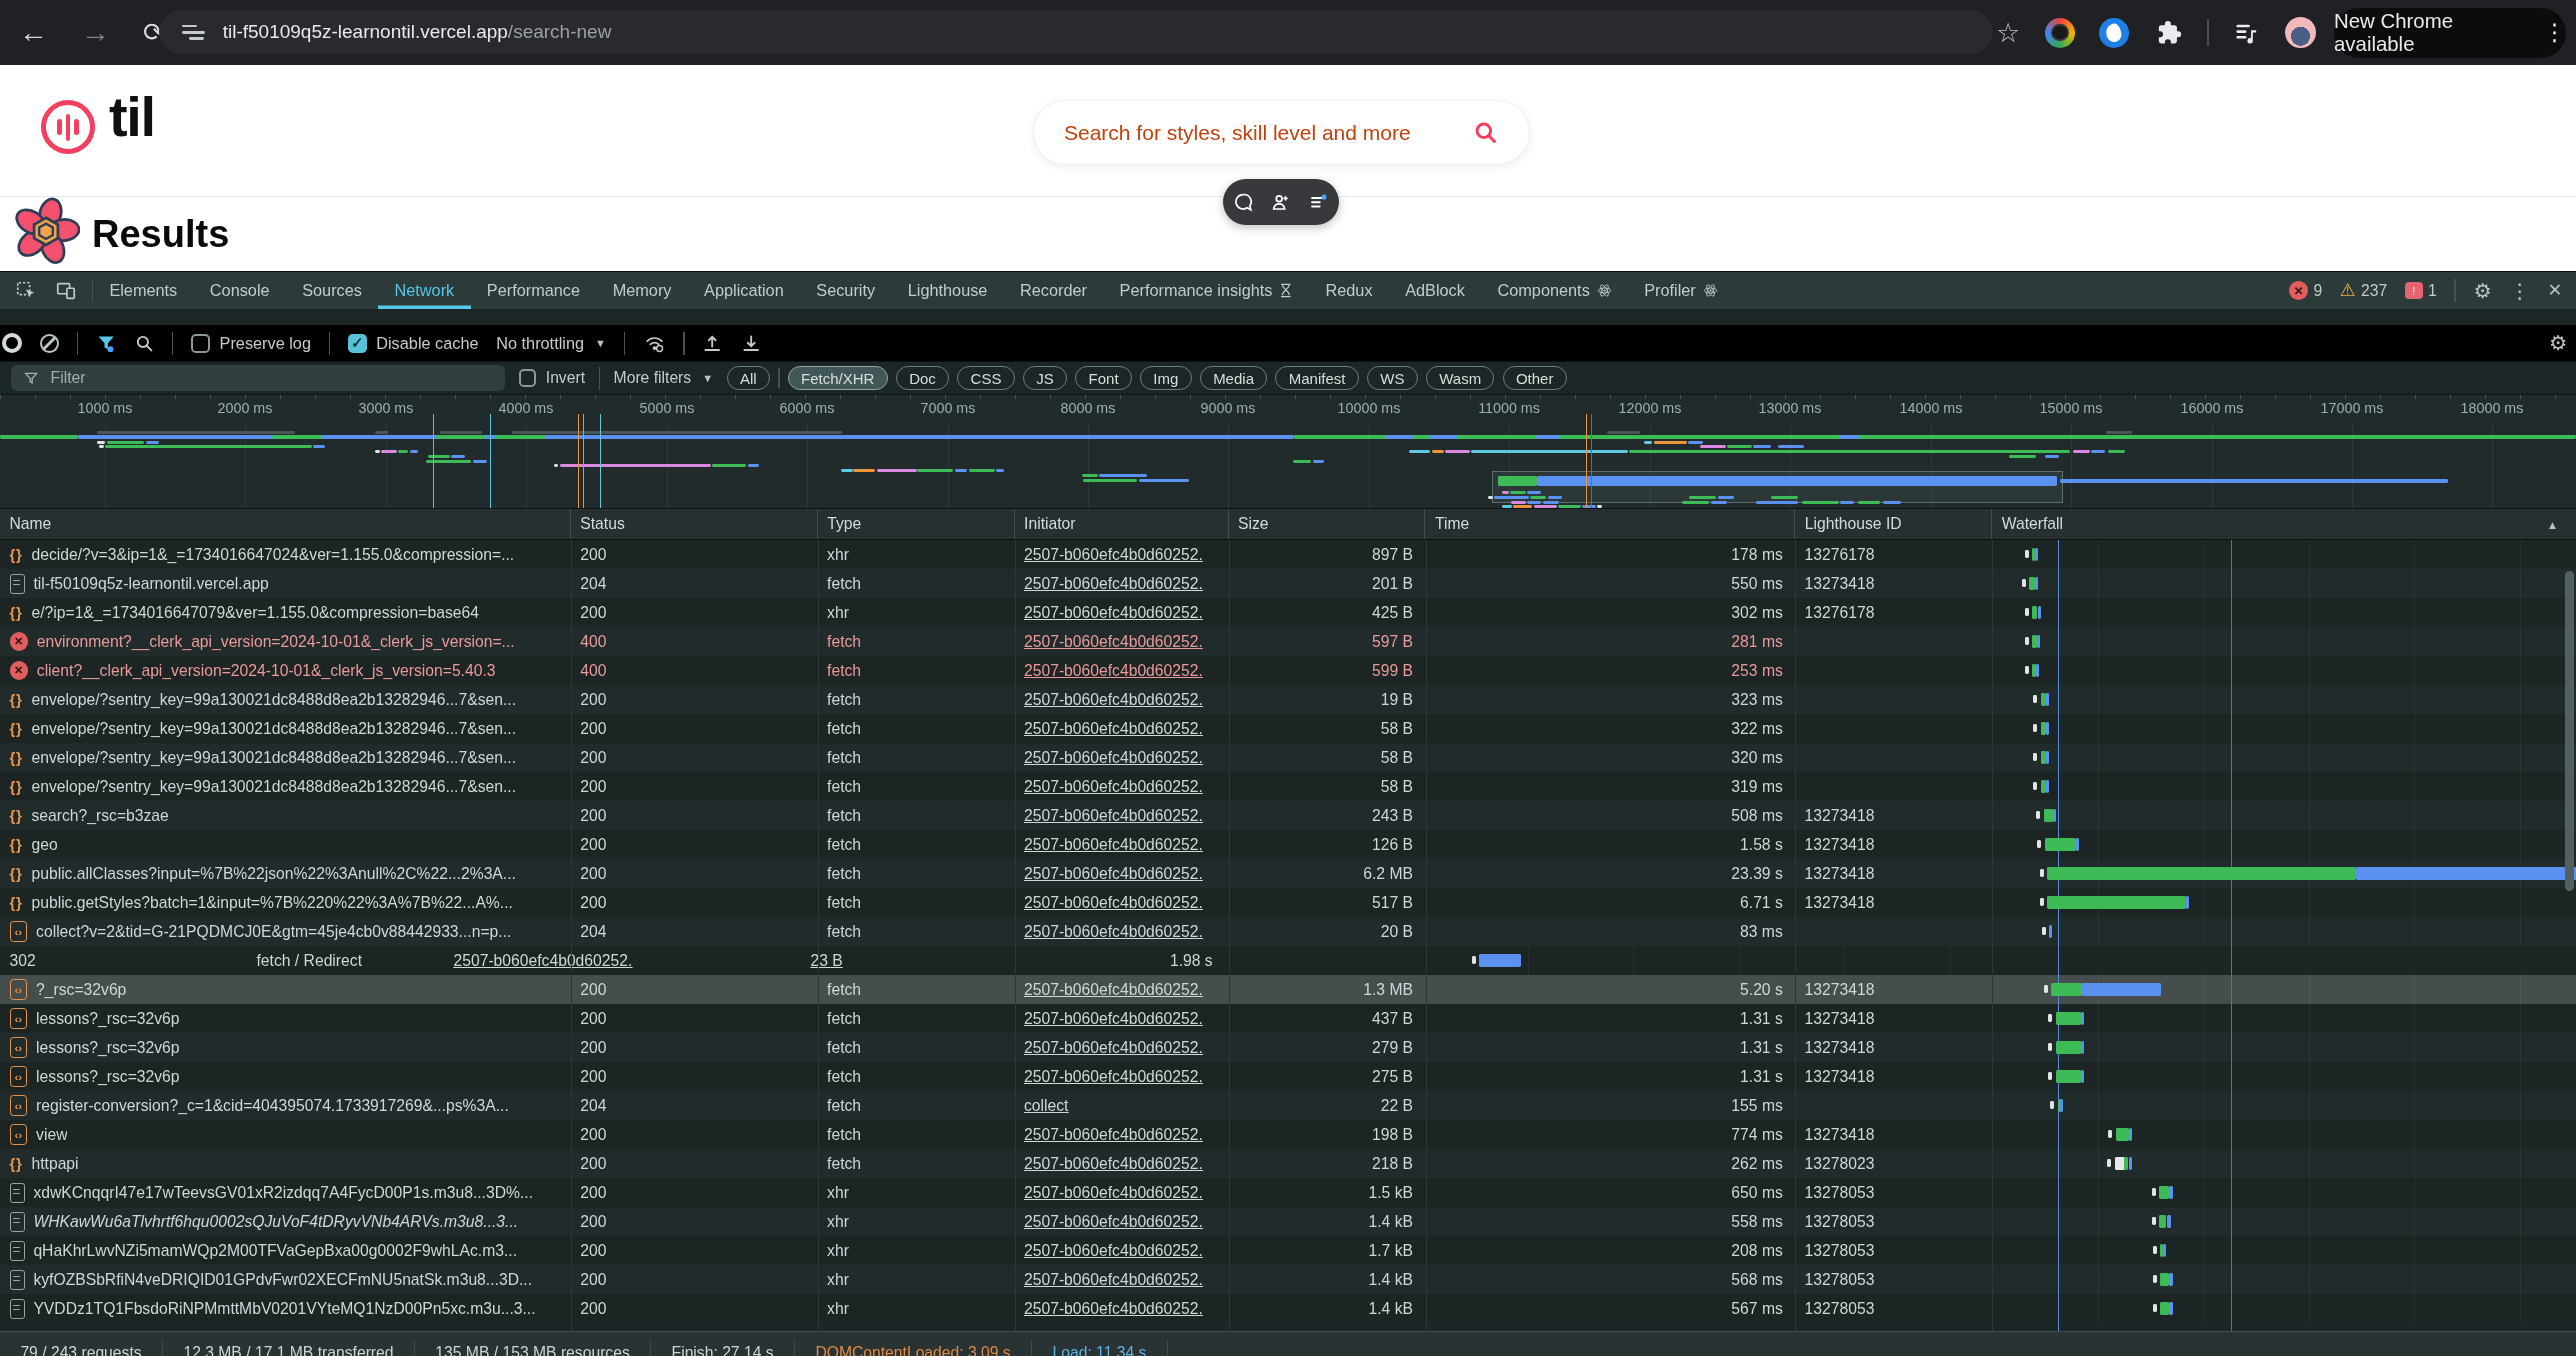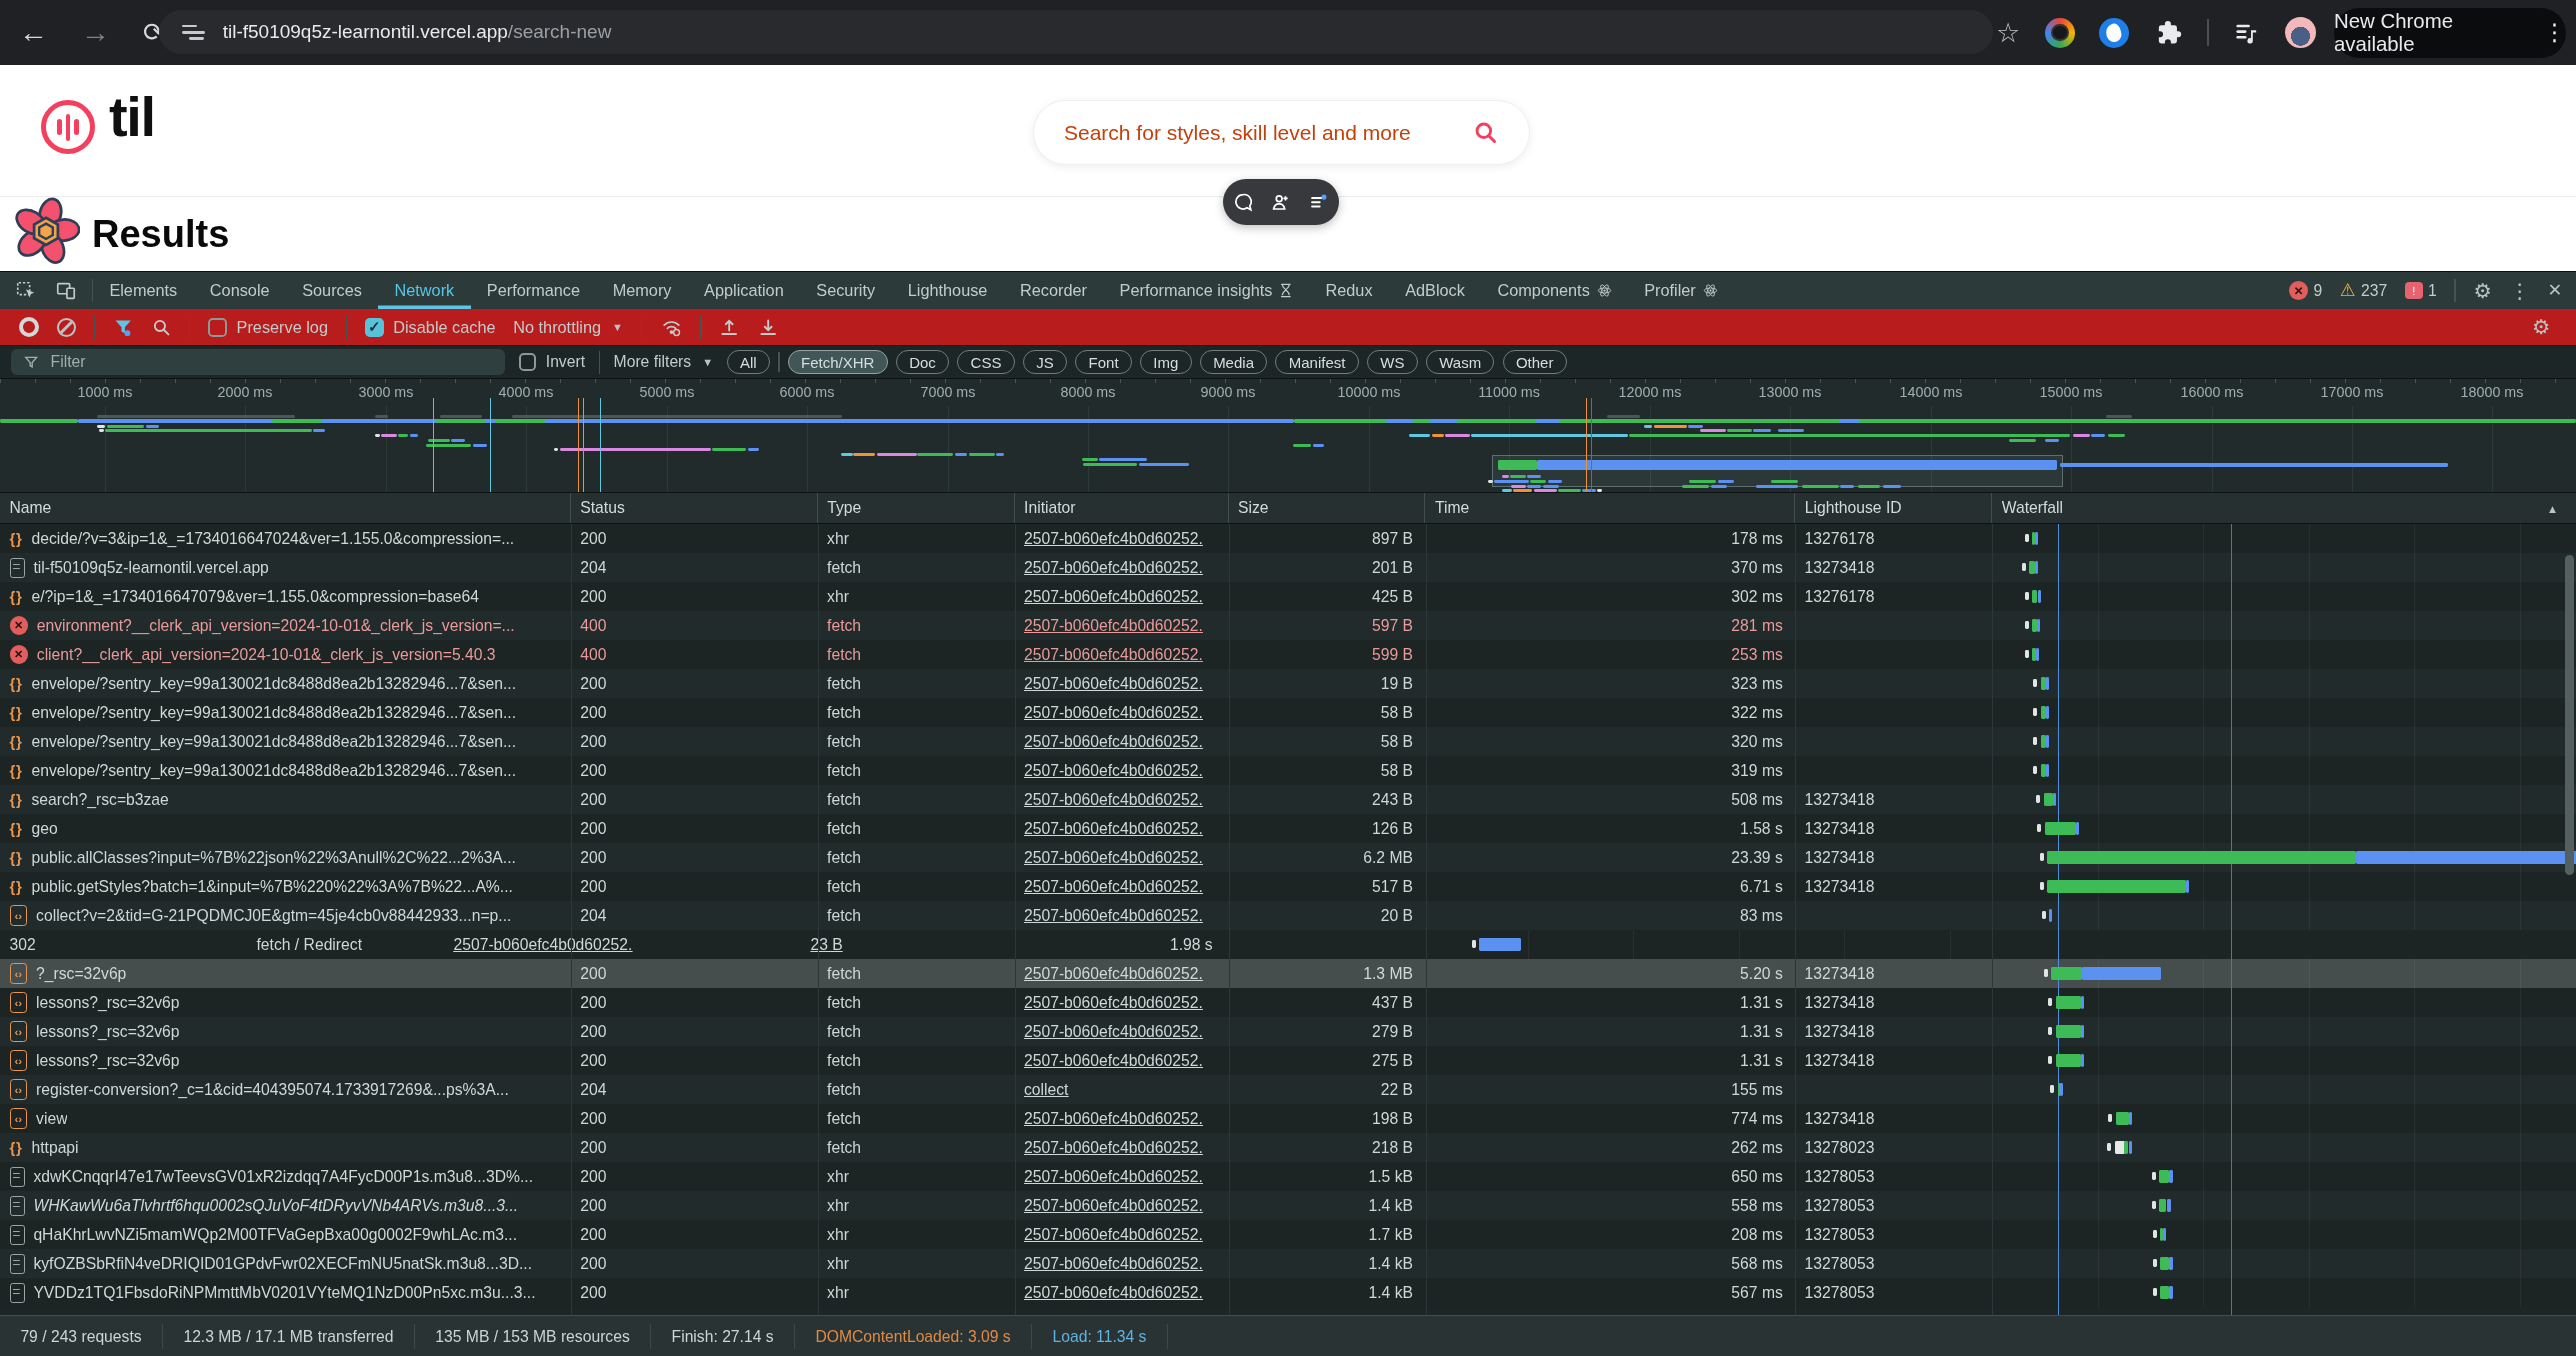--- a/index.html
+++ b/index.html
@@ -40,21 +40,21 @@
   .tbdiv{width:1.4px;height:23px;background:#465353;align-self:center;}
   .tab{display:flex;align-items:center;gap:6.8px;padding:0 16.3px;white-space:nowrap;}
   .tab.sel{color:#56c7e8;box-shadow:inset 0 -3.4px 0 #56c7e8;}
   .tabright{margin-left:auto;display:flex;align-items:center;gap:17.7px;padding-right:13.6px;}
   .badge-num{font-size:15.7px;color:#c3cccc;}
   .errbadge{width:19px;height:19px;border-radius:50%;background:#e25d5d;color:#2c1717;font-size:11.6px;font-weight:700;display:flex;align-items:center;justify-content:center;}
   .warnbadge{color:#f0b23f;font-size:17.7px;}
   .issuebadge{width:17.7px;height:17.7px;border-radius:4.1px;background:#e5646f;color:#fff;font-size:11px;display:flex;align-items:center;justify-content:center;}
   .ghosticon{color:#b9c3c3;font-size:20.4px;}
   
-  .toolbar{height:37px;background:#b91c1c;border-bottom:1.4px solid #0c1212;display:flex;align-items:center;gap:17.7px;padding:0 19px;color:#c3cccc;font-size:16.3px;box-sizing:border-box;}
+  .toolbar{height:37px;background:#000000;border-bottom:1.4px solid #0c1212;display:flex;align-items:center;gap:17.7px;padding:0 2px;color:#c3cccc;font-size:16.3px;box-sizing:border-box;margin-top:16px;}
   .rec{width:20.4px;height:20.4px;border:4.8px solid #d2d9d9;border-radius:50%;box-sizing:border-box;}
   .clr{width:19px;height:19px;border:2.7px solid #b9c3c3;border-radius:50%;box-sizing:border-box;position:relative;}
   .clr::after{content:"";position:absolute;left:-1.4px;top:6.1px;width:16.3px;height:2.7px;background:#b9c3c3;transform:rotate(-45deg);}
   .chk{width:19px;height:19px;border:2px solid #8d9999;border-radius:4.8px;box-sizing:border-box;flex:none;}
   .chk.on{border:none;background:#58c2d8;color:#17303a;font-weight:700;font-size:15px;display:flex;align-items:center;justify-content:center;}
   .ddl{display:flex;align-items:center;gap:11px;}
   .ddl .car{font-size:11px;color:#b9c3c3;}
   .lbl{display:flex;align-items:center;gap:9.5px;}
   
   .filterrow{height:33px;background:#1d2626;border-bottom:1.4px solid #0c1212;display:flex;align-items:center;gap:13.6px;padding:0 11px;color:#c3cccc;font-size:15.7px;box-sizing:border-box;}
@@ -556,21 +556,21 @@
         <div class="cell " style="width: 197px;">
           <span>fetch</span>
         </div>
         <div class="cell ini" style="width: 214px;">
           <span class="ini">2507-b060efc4b0d60252.</span>
         </div>
         <div class="cell r" style="width: 197px;">
           <span>201 B</span>
         </div>
         <div class="cell r" style="width: 370px;">
-          <span>370 ms</span>
+          <span>550 ms</span>
         </div>
         <div class="cell " style="width: 197px;">
           <span>13273418</span>
         </div>
         <div class="wfcell" style="width: 584px;">
           <div class="wfgrid" style="left: 106px;"></div>
           <div class="wfgrid" style="left: 211px;"></div>
           <div class="wfgrid" style="left: 317px;"></div>
           <div class="wfgrid" style="left: 422px;"></div>
           <div class="wfgrid" style="left: 528px;"></div>

